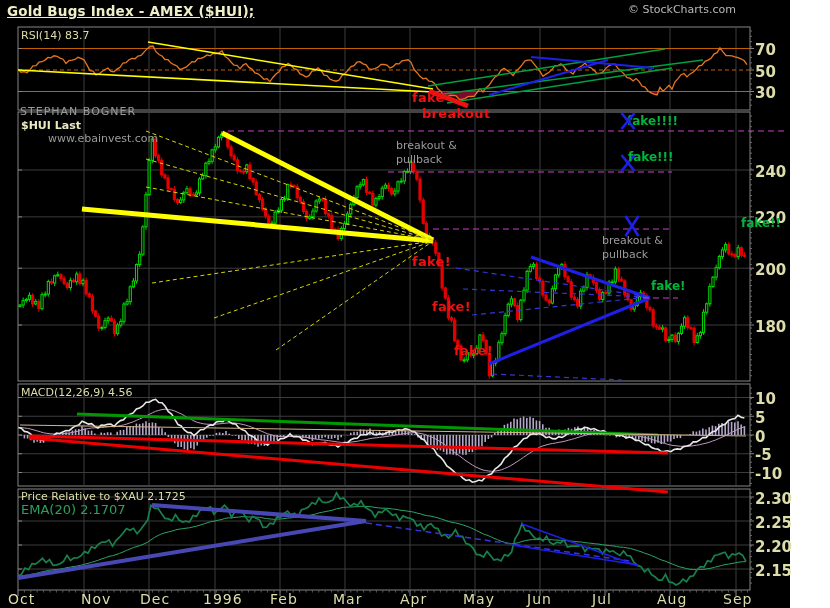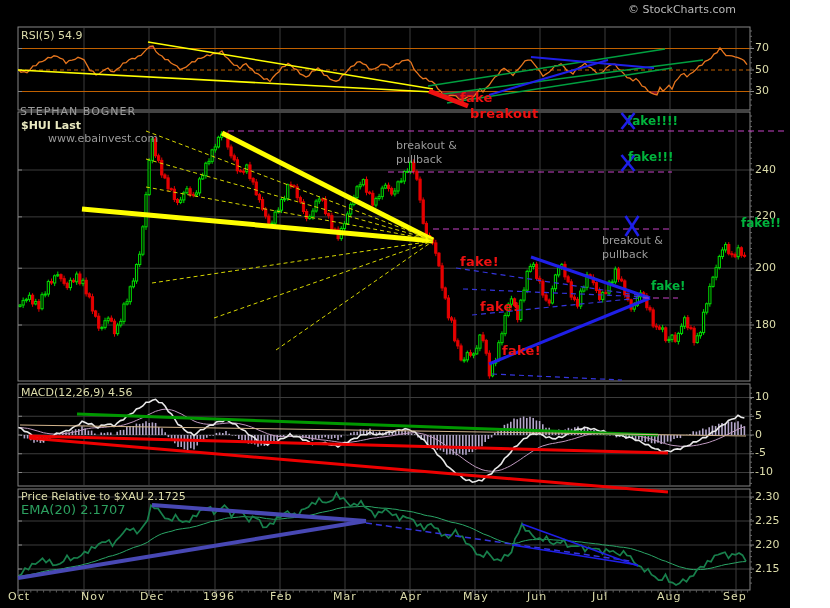--- a/index.html
+++ b/index.html
@@ -12,31 +12,32 @@
   .lbl{position:absolute;white-space:pre;line-height:1.15;}
   .cream{color:#ddddab;font-size:11px;}
   .cream-b{color:#e9e9c0;font-size:11px;font-weight:bold;}
   .graytx{color:#9b9b9b;font-size:11px;}
   .title{color:#eeeec9;font-size:13.5px;font-weight:bold;text-decoration:underline;letter-spacing:0.2px;}
   .copy{color:#b9b9b9;font-size:11px;}
   .greenlbl{color:#2ca05f;font-size:13px;}
   .info{font-size:11px;letter-spacing:-0.3px;color:#ddddab;z-index:3;}
   .info b{color:#efefc9;}
   .chg-neg{color:#ff2222;}
-  .anno-red{color:#ee1111;font-weight:bold;font-size:13px;letter-spacing:0.3px;padding-left:48px;}
+  .anno-red{color:#ee1111;font-weight:bold;font-size:13px;letter-spacing:0.3px;}
   .anno-green{color:#00b43c;font-weight:bold;font-size:12px;}
   .anno-gray{color:#9a9a9a;font-size:11px;}
-  .axis-lbl{color:#ddddab;font-size:11px;}
-  .month-lbl{color:#ddddab;font-size:11px;letter-spacing:1px;}
+  .axis-lbl{color:#ddddab;font-size:15px;font-weight:bold;}
+  .month-lbl{color:#ddddab;font-size:14px;letter-spacing:1px;}
   .z2{z-index:2;}
 </style>
 </head>
 <body>
 
 <div id="stage">
+  <div class="lbl title" style="left:7px;top:4px;">Gold Bugs Index - AMEX ($HUI);</div>
   <div class="lbl copy" style="left:628px;top:4px;">© StockCharts.com</div>
 
   <svg id="gfx-base" width="830" height="608">
       <clipPath id="cp-rsi">
         <rect x="18" y="28" width="732" height="81"></rect>
       </clipPath>
       <clipPath id="cp-main">
         <rect x="18" y="113" width="732" height="267"></rect>
       </clipPath>
       <clipPath id="cp-macd">
@@ -1075,21 +1076,21 @@
         <line x1="709.1999999999986" y1="590" x2="709.1999999999986" y2="592.5" stroke="#5a5a5a" stroke-width="1"></line>
         <line x1="715.5999999999985" y1="590" x2="715.5999999999985" y2="592.5" stroke="#5a5a5a" stroke-width="1"></line>
         <line x1="721.9999999999985" y1="590" x2="721.9999999999985" y2="592.5" stroke="#5a5a5a" stroke-width="1"></line>
         <line x1="728.3999999999985" y1="590" x2="728.3999999999985" y2="592.5" stroke="#5a5a5a" stroke-width="1"></line>
         <line x1="734.7999999999985" y1="590" x2="734.7999999999985" y2="592.5" stroke="#5a5a5a" stroke-width="1"></line>
         <line x1="741.1999999999985" y1="590" x2="741.1999999999985" y2="592.5" stroke="#5a5a5a" stroke-width="1"></line>
         <line x1="747.5999999999984" y1="590" x2="747.5999999999984" y2="592.5" stroke="#5a5a5a" stroke-width="1"></line>
       </g>
     </svg>
 
-  <div class="lbl cream z2" style="left:21px;top:30px;">RSI(5) 54.9</div>
+  <div class="lbl cream z2" style="left:21px;top:30px;">RSI(14) 83.7</div>
   <div class="lbl graytx z2" style="left:20px;top:106px;letter-spacing:1px;">STEPHAN BOGNER</div>
   <div class="lbl cream-b z2" style="left:21px;top:120px;">$HUI Last</div>
   <div class="lbl graytx z2" style="left:20px;top:133px;padding-left:28px;">www.ebainvest.com</div>
   <div class="lbl cream z2" style="left:21px;top:387px;">MACD(12,26,9) 4.56</div>
   <div class="lbl cream z2" style="left:21px;top:491px;">Price Relative to $XAU 2.1725</div>
   <div class="lbl greenlbl z2" style="left:21px;top:503px;">EMA(20) 2.1707</div>
 
 
   <div id="axis-labels">
       <div class="lbl axis-lbl z2" style="left: 755px; top: 42px;">70</div>

